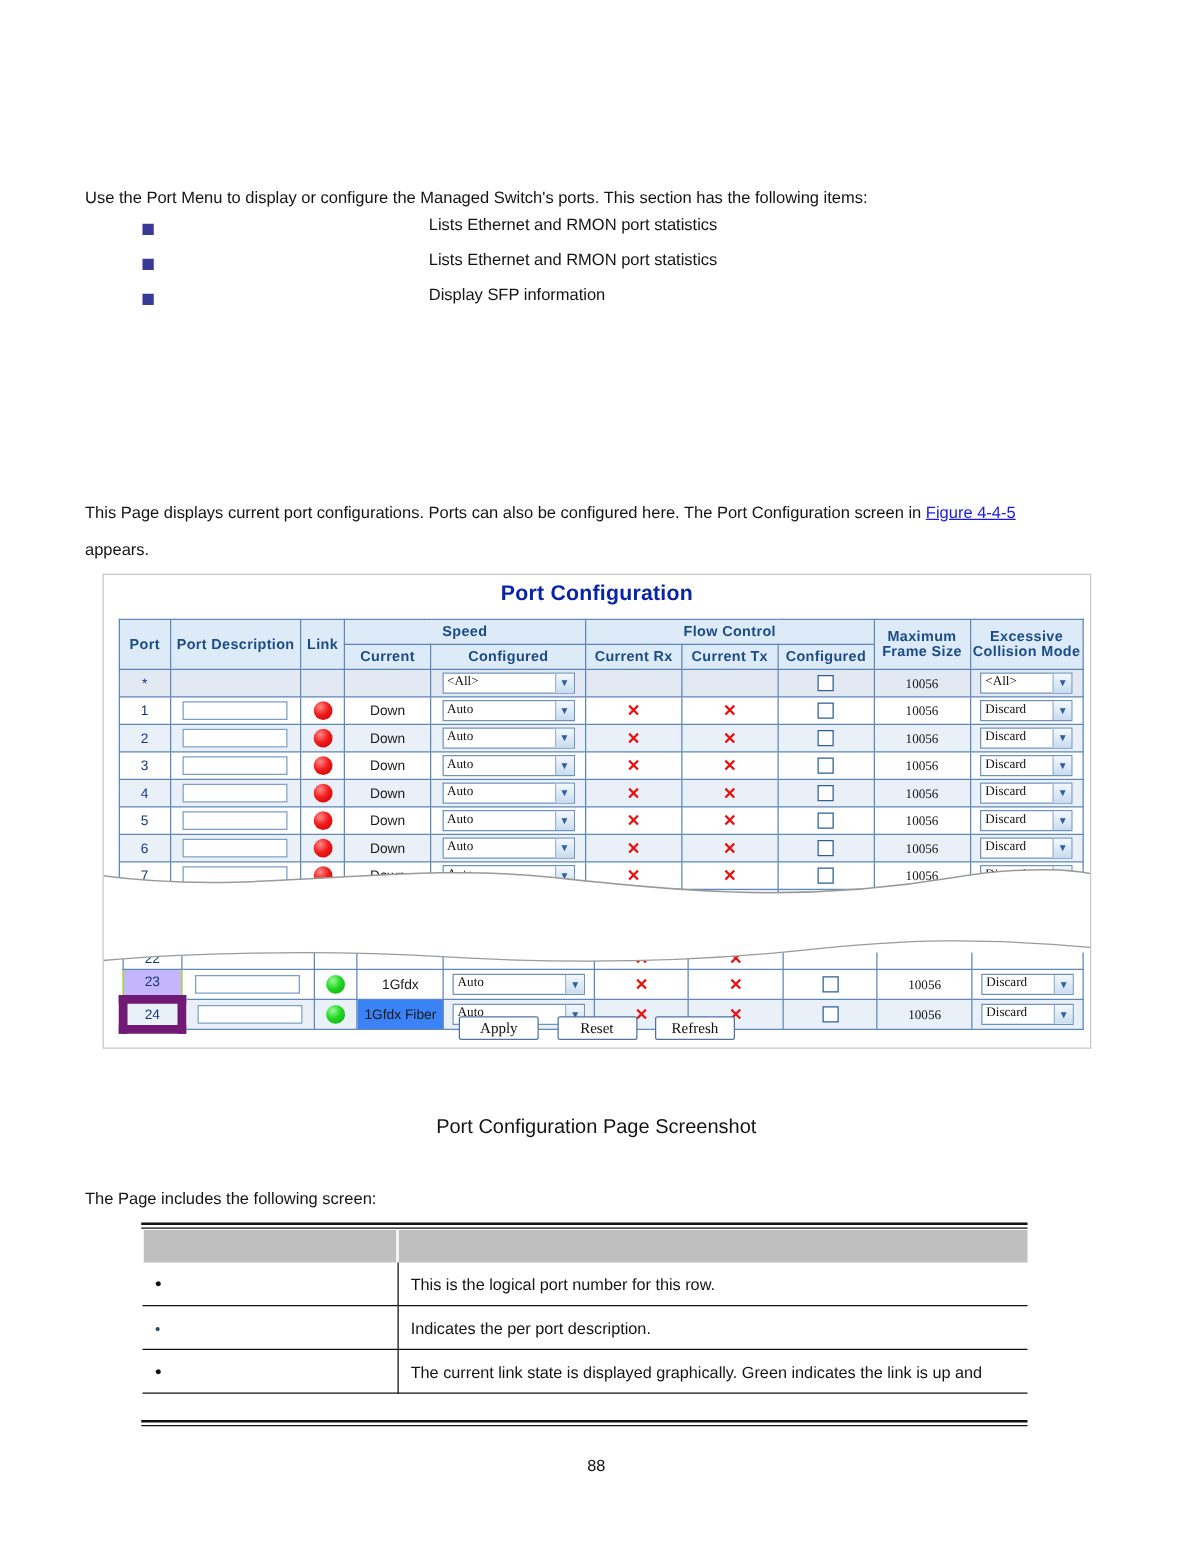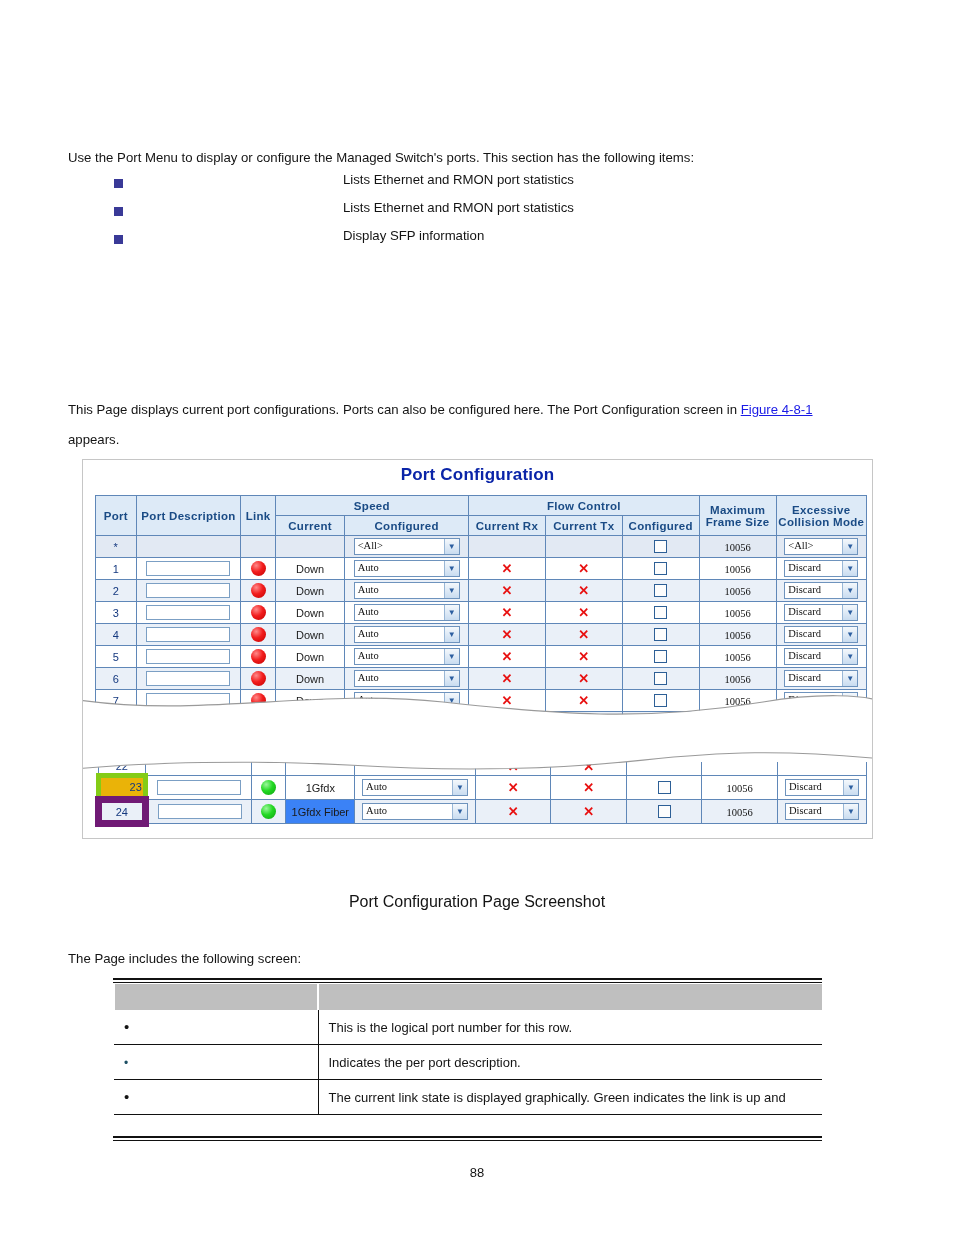--- a/index.html
+++ b/index.html
@@ -224,21 +224,21 @@
     <span class="feat-bullet"></span>
     <span class="feat-text">Lists Ethernet and RMON port statistics</span>
   </div>
   <div class="feat-row">
     <span class="feat-bullet"></span>
     <span class="feat-text">Display SFP information</span>
   </div>
 </div>
 
 <div class="doc-para" style="left:68px; top:400px; width:830px; white-space:nowrap;">
-  <span>This Page displays current port configurations. Ports can also be configured here. The Port Configuration screen in </span><a class="link-blue" href="#">Figure 4-8-1</a>
+  <span>This Page displays current port configurations. Ports can also be configured here. The Port Configuration screen in </span><a class="link-blue" href="#">Figure 4-4-5</a>
 </div>
 <div class="doc-para" style="left:68px; top:430px;">appears.</div>
 
 <div id="figure-frame">
 
   <div id="fig-title">Port Configuration</div>
 
   <table id="port-table">
     <thead>
       <tr>
@@ -500,21 +500,21 @@
         <td class="c-cur" style="border:1px solid #5f87b8;"></td>
         <td class="c-cfg" style="border:1px solid #5f87b8;"></td>
         <td class="c-rx" style="border:1px solid #5f87b8; text-align:center;"><span class="xmark">✕</span></td>
         <td class="c-tx" style="border:1px solid #5f87b8; text-align:center;"><span class="xmark">✕</span></td>
         <td class="c-fcfg" style="border:1px solid #5f87b8;"></td>
         <td class="c-mfs" style="border:1px solid #5f87b8;"></td>
         <td class="c-ecm" style="border:1px solid #5f87b8;"></td>
       </tr>
 
       <tr style="height:20px;">
-        <td class="c-port" style="border:5px solid #84cc16; text-align:right; background:#eab308;">23</td>
+        <td class="c-port" style="border:1px solid #84cc16; text-align:center; background:#c4b5fd;">23</td>
         <td class="c-desc" style="border:1px solid #5f87b8; background:#fff;">
             <span class="txtbox"></span>
           </td>
         <td class="c-link" style="border:1px solid #5f87b8; text-align:center; background:#fff;"><span class="led green"></span></td>
         <td class="c-cur state-txt" style="border:1px solid #5f87b8; text-align:center; background:#fff;">1Gfdx</td>
         <td class="c-cfg" style="border:1px solid #5f87b8; text-align:center; background:#fff;">
           <span class="sel">
             <span class="sel-label">Auto</span>
             <span class="sel-arrow">▼</span>
           </span>
@@ -558,20 +558,25 @@
     </tbody>
   </table>
 
   <svg class="tear" id="tear-top" viewBox="0 0 789 70" preserveAspectRatio="none">
     <path d="M-5,8 C120,26 230,-4 360,10 C470,22 560,30 680,10 C740,0 780,4 794,8 L794,80 L-5,80 Z" fill="#ffffff" stroke="#9a9a9a" stroke-width="1.2"></path>
   </svg>
   <svg class="tear" id="tear-bot" viewBox="0 0 789 30" preserveAspectRatio="none">
     <path d="M-5,-30 L794,-30 L794,12 C700,2 640,4 560,14 C470,25 370,27 270,20 C170,13 60,17 -5,24 Z" fill="#ffffff" stroke="#9a9a9a" stroke-width="1.2"></path>
   </svg>
 
+  <div id="btn-row">
+    <span class="winbtn">Apply</span>
+    <span class="winbtn">Reset</span>
+    <span class="winbtn">Refresh</span>
+  </div>
 </div>
 
 <div id="fig-caption">Port Configuration Page Screenshot</div>
 
 <div class="doc-para" style="left:68px; top:949px;">The Page includes the following screen:</div>
 
 <div class="tbl-rule-top" id="rule-above"></div>
 
 <table id="fields-table">
   <thead>

